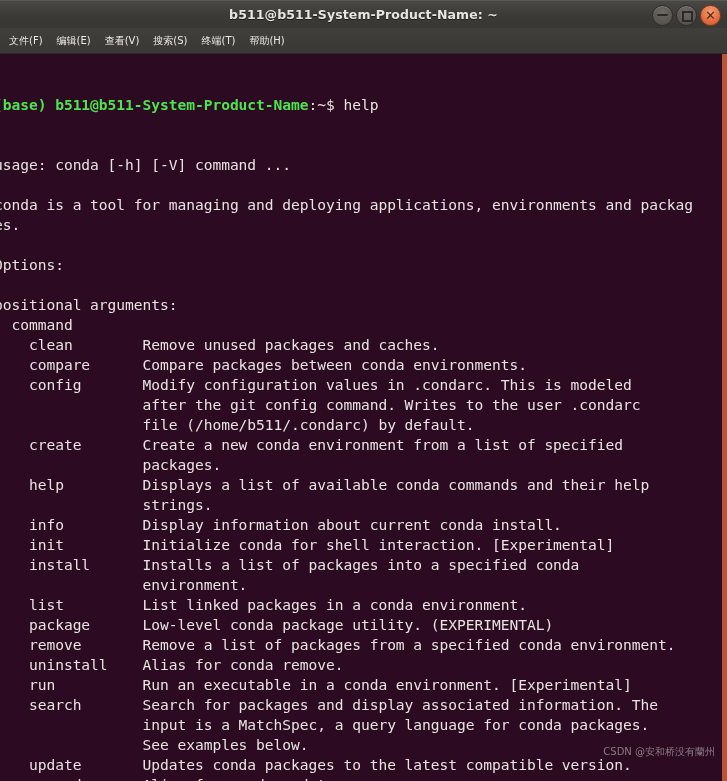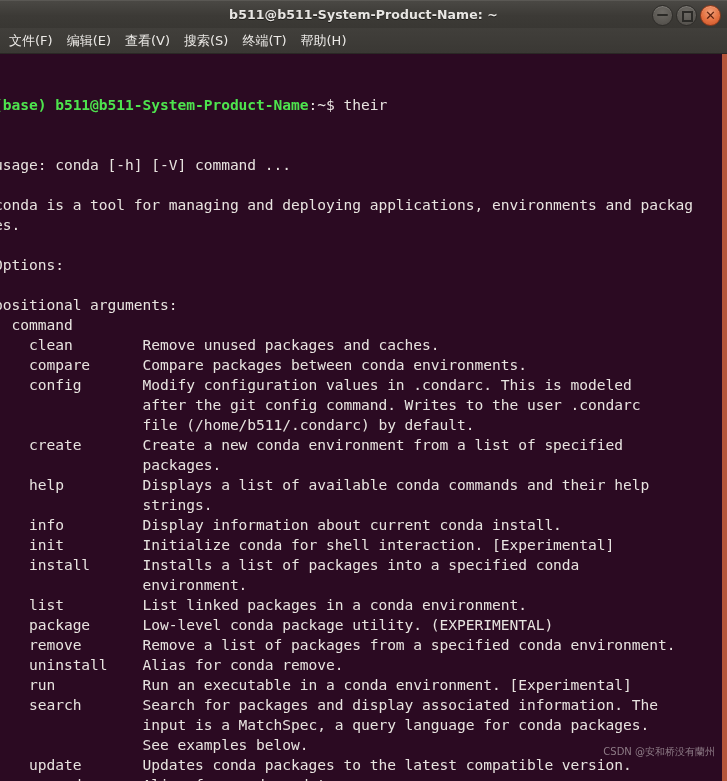--- a/index.html
+++ b/index.html
@@ -86,21 +86,21 @@
   .menubar {
     height: 26px;
     background: linear-gradient(to bottom, #413f3b 0%, #3a3834 100%);
     border-bottom: 1px solid #2a2825;
     display: flex;
     align-items: center;
     padding-left: 2px;
     box-sizing: border-box;
   }
   .menu-item {
-    font-size: 13px;
+    font-size: 10px;
     color: #eceae7;
     padding: 2px 7px;
     white-space: nowrap;
     cursor: default;
   }
 
   
   .term-wrap {
     position: relative;
     height: 727px;
@@ -172,20 +172,20 @@
     <div class="menu-item">文件(F)</div>
     <div class="menu-item">编辑(E)</div>
     <div class="menu-item">查看(V)</div>
     <div class="menu-item">搜索(S)</div>
     <div class="menu-item">终端(T)</div>
     <div class="menu-item">帮助(H)</div>
   </div>
 
   <div class="term-wrap">
     <div class="term">
-      <div class="line"><span class="green">(base) </span><span class="green">b511@b511-System-Product-Name</span><span class="plain">:~$ </span><span class="plain">their</span></div>
+      <div class="line"><span class="green">(base) </span><span class="green">b511@b511-System-Product-Name</span><span class="plain">:~$ </span><span class="plain">help</span></div>
       <div id="term-body"><div class="line">usage: conda [-h] [-V] command ...</div><div class="line"></div><div class="line">conda is a tool for managing and deploying applications, environments and packag</div><div class="line">es.</div><div class="line"></div><div class="line">Options:</div><div class="line"></div><div class="line">positional arguments:</div><div class="line">  command</div><div class="line">    clean        Remove unused packages and caches.</div><div class="line">    compare      Compare packages between conda environments.</div><div class="line">    config       Modify configuration values in .condarc. This is modeled</div><div class="line">                 after the git config command. Writes to the user .condarc</div><div class="line">                 file (/home/b511/.condarc) by default.</div><div class="line">    create       Create a new conda environment from a list of specified</div><div class="line">                 packages.</div><div class="line">    help         Displays a list of available conda commands and their help</div><div class="line">                 strings.</div><div class="line">    info         Display information about current conda install.</div><div class="line">    init         Initialize conda for shell interaction. [Experimental]</div><div class="line">    install      Installs a list of packages into a specified conda</div><div class="line">                 environment.</div><div class="line">    list         List linked packages in a conda environment.</div><div class="line">    package      Low-level conda package utility. (EXPERIMENTAL)</div><div class="line">    remove       Remove a list of packages from a specified conda environment.</div><div class="line">    uninstall    Alias for conda remove.</div><div class="line">    run          Run an executable in a conda environment. [Experimental]</div><div class="line">    search       Search for packages and display associated information. The</div><div class="line">                 input is a MatchSpec, a query language for conda packages.</div><div class="line">                 See examples below.</div><div class="line">    update       Updates conda packages to the latest compatible version.</div><div class="line">    upgrade      Alias for conda update.</div></div>
     </div>
     <div class="right-edge"></div>
     <div class="watermark">CSDN @安和桥没有蘭州</div>
   </div>
 
 </div>
 
 </body></html>

